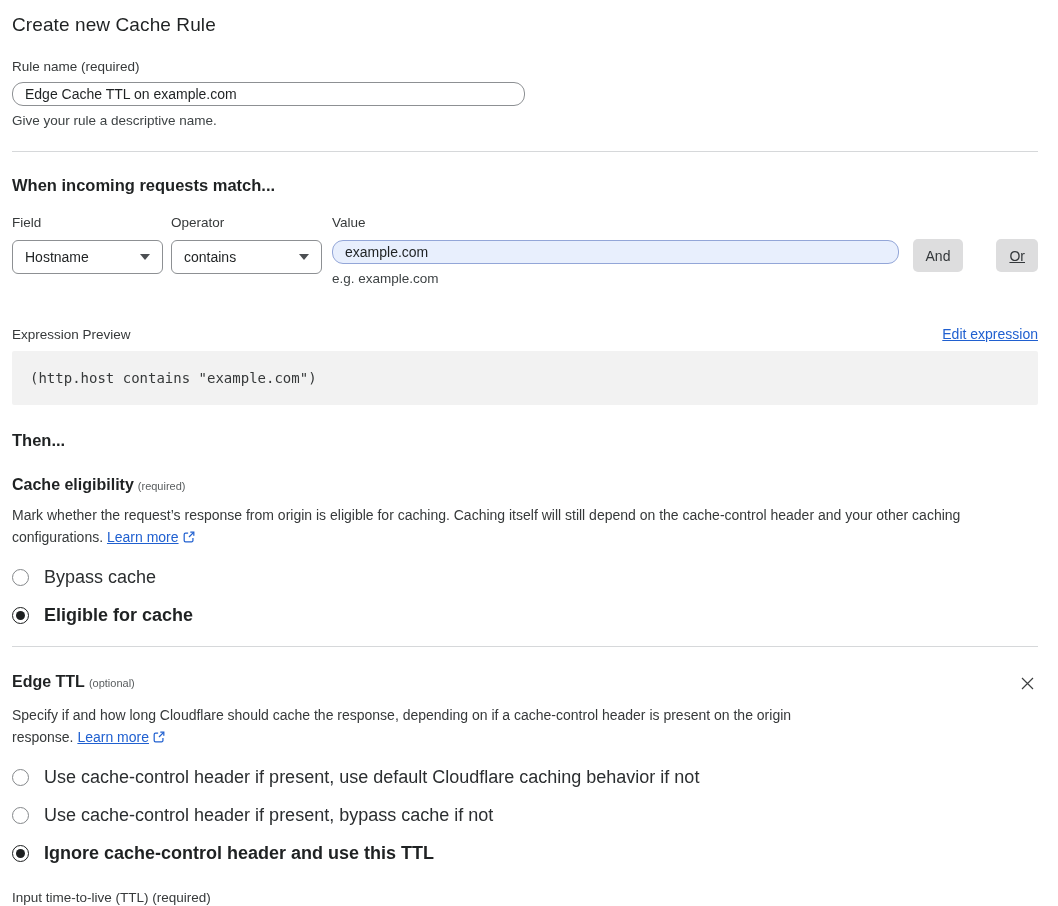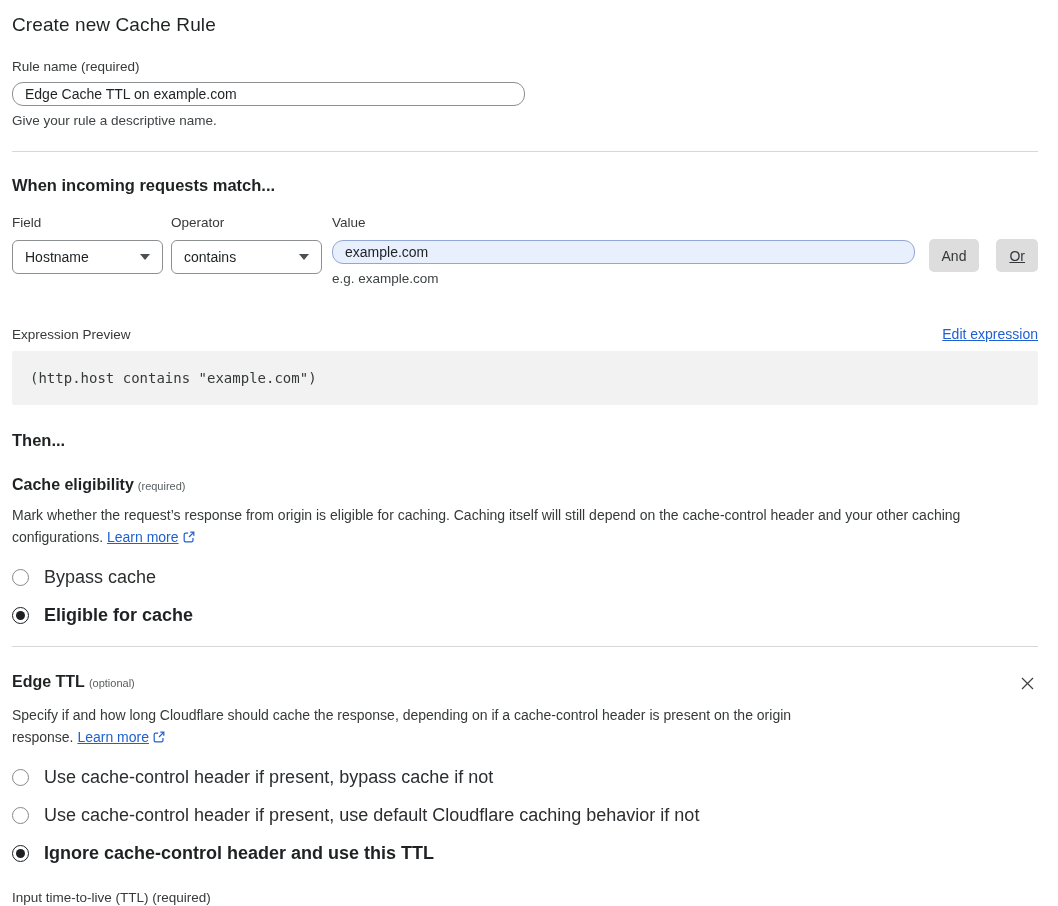--- a/index.html
+++ b/index.html
@@ -86,21 +86,21 @@
     color: #33373a;
     background: #ddddde;
     border: none;
     border-radius: 5px;
     height: 33px;
     padding: 8px 13px;
     margin-top: 24px;
     cursor: pointer;
   }
   .btn-and { margin-left: 14px; }
-  .btn-or  { margin-left: 17px; text-decoration: underline; }
+  .btn-or  { margin-left: 33px; text-decoration: underline; }
   
   .expr-head {
     display: flex;
     justify-content: space-between;
     align-items: flex-end;
     margin-top: 40px;
   }
   .expr-label { font-size: 13.5px; color: #36393a; }
   a.link {
     color: #2060d0;
@@ -245,27 +245,27 @@
       </svg></span>
 </div>
 <p class="desc desc-edge" data-name="edge-ttl-description"><span data-name="edge-ttl-description-text">Specify if and how long Cloudflare should cache the response, depending on if a cache-control header is present on the origin response.</span>
   <a class="link" data-name="learn-more-link">Learn more</a><span class="ext-icon" data-name="external-link-icon"><svg width="14" height="14" viewBox="0 0 16 16">
         <path d="M7 3.5H4A1.5 1.5 0 0 0 2.5 5v7A1.5 1.5 0 0 0 4 13.5h7A1.5 1.5 0 0 0 12.5 12V9" fill="none" stroke="#2060d0" stroke-width="1.4"></path>
         <path d="M9.5 2.5h4v4" fill="none" stroke="#2060d0" stroke-width="1.4"></path>
         <path d="M13.3 2.7 8 8" fill="none" stroke="#2060d0" stroke-width="1.4"></path>
       </svg></span></p>
 
 <div class="radio-group" data-name="edge-ttl-options">
+  <div class="radio-row" data-name="radio-use-header-default">
+    <span class="radio" data-name="radio-unchecked-icon"></span>
+    <span class="radio-label" data-name="radio-label">Use cache-control header if present, use default Cloudflare caching behavior if not</span>
+  </div>
   <div class="radio-row" data-name="radio-use-header-bypass">
     <span class="radio" data-name="radio-unchecked-icon"></span>
     <span class="radio-label" data-name="radio-label">Use cache-control header if present, bypass cache if not</span>
   </div>
-  <div class="radio-row" data-name="radio-use-header-default">
-    <span class="radio" data-name="radio-unchecked-icon"></span>
-    <span class="radio-label" data-name="radio-label">Use cache-control header if present, use default Cloudflare caching behavior if not</span>
-  </div>
   <div class="radio-row checked" data-name="radio-ignore-header-use-ttl">
     <span class="radio" data-name="radio-checked-icon"></span>
     <span class="radio-label" data-name="radio-label">Ignore cache-control header and use this TTL</span>
   </div>
 </div>
 
 <label class="field-label ttl-label" data-name="ttl-label">Input time-to-live (TTL) (required)</label>
 
 </body></html>

